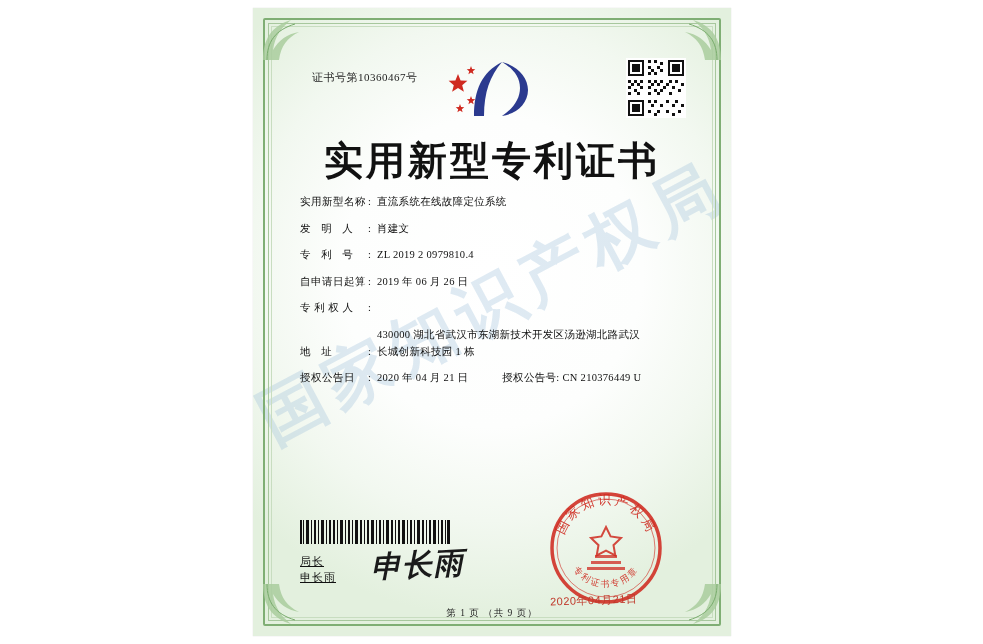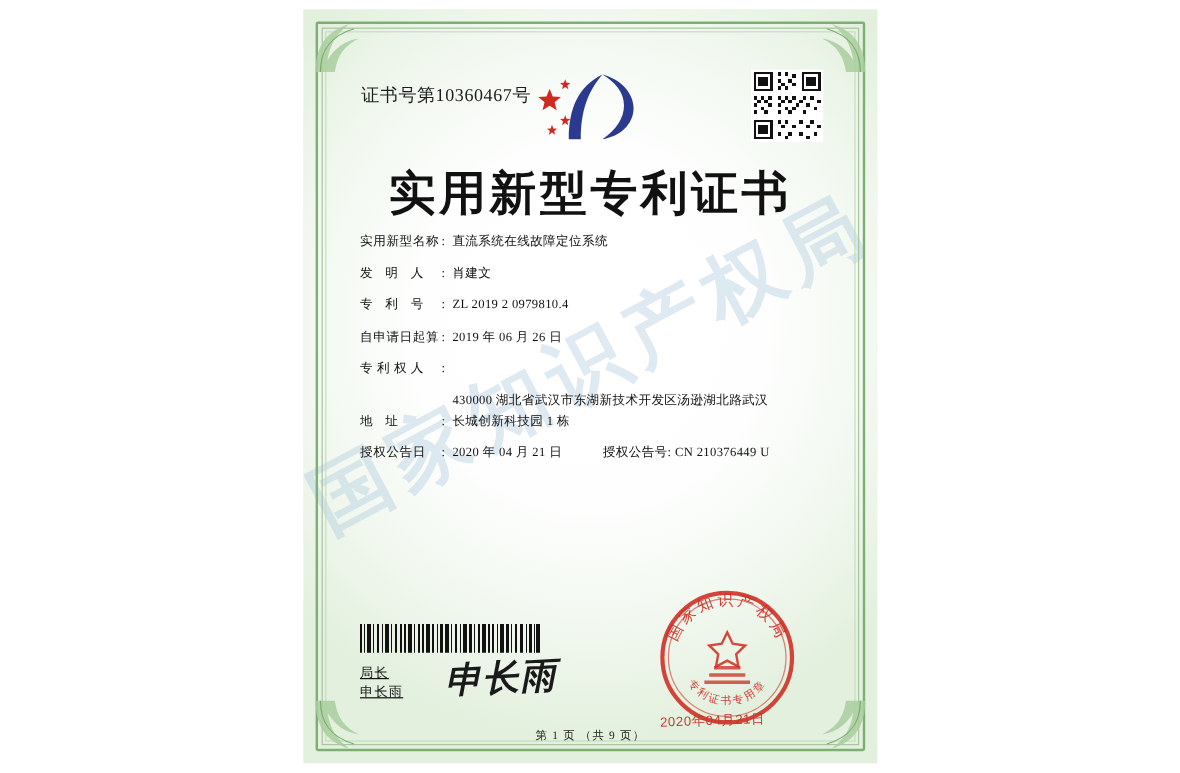--- a/index.html
+++ b/index.html
@@ -89,23 +89,23 @@
     color: rgba(150, 185, 215, 0.26);
     font-weight: bold;
     white-space: nowrap;
     pointer-events: none;
     user-select: none;
   }
 
   
   .cert-no {
     position: absolute;
-    left: 48px;
+    left: 59px;
     top: 62px;
-    font-size: 15px;
+    font-size: 11px;
     color: #1d1d1d;
     letter-spacing: 0.5px;
     white-space: nowrap;
   }
 
   .logo {
     position: absolute;
     left: 50%;
     top: 52px;
     transform: translateX(-50%);

